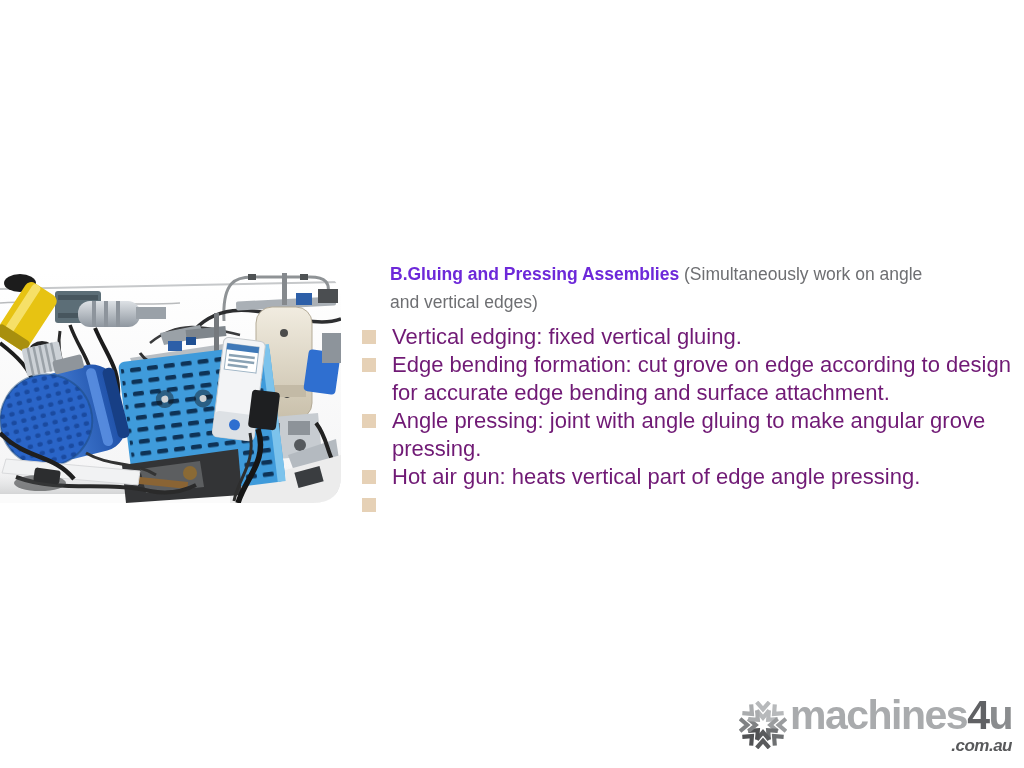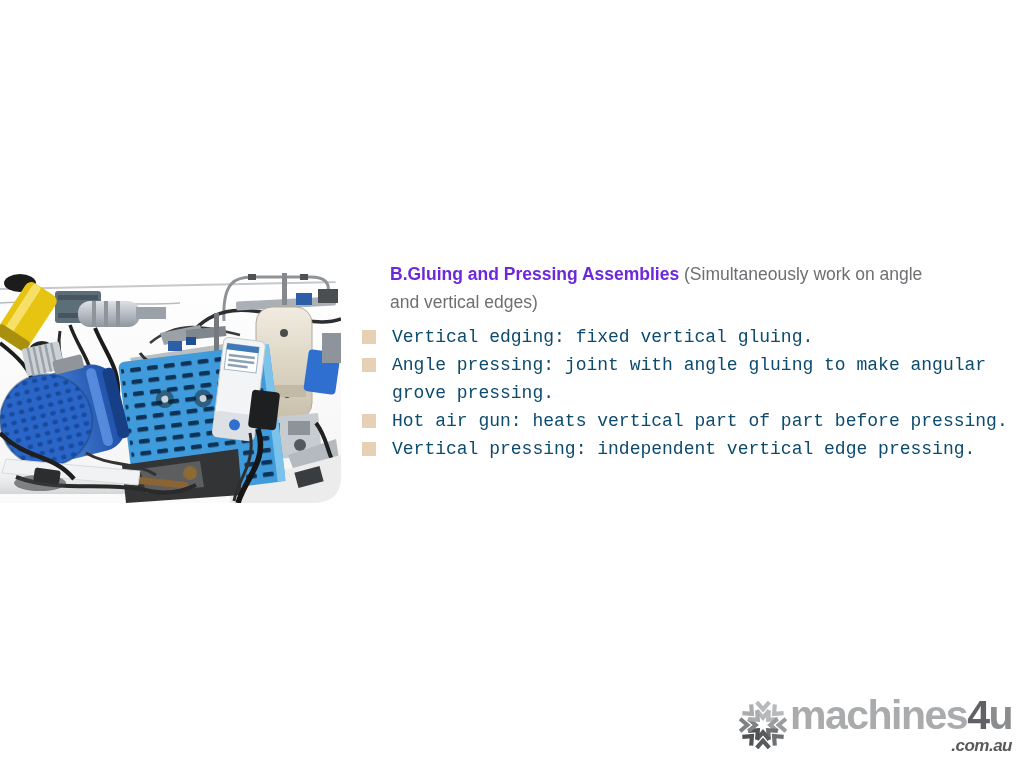--- a/index.html
+++ b/index.html
@@ -22,21 +22,21 @@
     font-size:17.5px; line-height:28px; font-weight:400; color:#6e6f72;
   }
   .heading b { color:#6d28d9; font-weight:700; }
   .feature-list { list-style:none; }
   .feature-list li { display:flex; align-items:flex-start; }
   .bullet {
     flex:none; width:14px; height:14px; background:#e6d1b6;
     margin:7px 16px 0 0;
   }
   .feature-text {
-    font-size:18px; line-height:28px; color:#0c4a6e; max-width:632px;font-family:Liberation Mono, monospace;
+    font-size:22px; line-height:28px; color:#701a75; max-width:632px;
   }
 
   
   .watermark {
     position:absolute; right:12px; bottom:14px;
     display:flex; align-items:center;
   }
   .wm-icon { width:48px; height:48px; margin-right:3px; }
   .wm-textcol { display:flex; flex-direction:column; align-items:flex-end; }
   .wm-brand {
@@ -226,29 +226,32 @@
 
   <div class="content">
     <h2 class="heading"><b>B.Gluing and Pressing Assemblies</b><span> (Simultaneously work on angle and vertical edges)</span></h2>
     <ul class="feature-list">
       <li>
         <span class="bullet"></span>
         <span class="feature-text">Vertical edging: fixed vertical gluing.</span>
       </li>
       <li>
         <span class="bullet"></span>
+        <span class="feature-text">Edge bending formation: cut grove on edge according to design for accurate edge bending and surface attachment.</span>
+      </li>
+      <li>
+        <span class="bullet"></span>
         <span class="feature-text">Angle pressing: joint with angle gluing to make angular grove pressing.</span>
       </li>
       <li>
         <span class="bullet"></span>
-        <span class="feature-text">Hot air gun: heats vertical part of part before pressing.</span>
-      </li>
-      <li>
-        <span class="bullet"></span>
-        <span class="feature-text">Vertical pressing: independent vertical edge pressing.</span>
+        <span class="feature-text">Hot air gun: heats vertical part of edge angle pressing.</span>
+      </li>
+      <li>
+        <span class="bullet"></span>
       </li>
     </ul>
   </div>
 
   <div class="watermark">
     <svg class="wm-icon" viewBox="0 0 46 46">
 
       <g stroke-width="4" fill="none">
         <g transform="rotate(0 23 23)" stroke="#b7b9bb">
           <path d="M17 1 L23 8 L29 1"></path>

